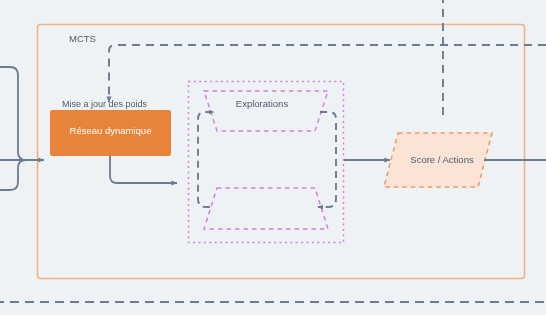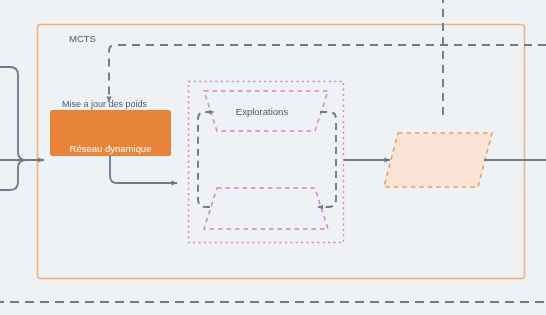--- a/index.html
+++ b/index.html
@@ -23,22 +23,22 @@
   #weights-label{left:62px;top:67px;font-size:9px;margin-top:32px;}
   #apply-label{left:372px;top:88px;font-size:9px;}
 
   .node-text{
     position:absolute;
     display:flex;align-items:center;justify-content:center;
     font-size:9.5px;
     color:#4a5a6a;
     white-space:nowrap;
   }
-  #dyn-net-text{left:50px;top:128px;width:121px;height:41px;color:#ffffff;}
-  #explorations-text{left:214px;top:104px;width:96px;height:14px;text-align:right;}
+  #dyn-net-text{left:50px;top:110px;width:121px;height:41px;color:#ffffff;}
+  #explorations-text{left:214px;top:96px;width:96px;height:14px;text-align:right;}
   #predictions-text{left:214px;top:200px;width:96px;height:14px;}
   #score-actions-text{left:392px;top:152px;width:100px;height:14px;}
 </style>
 </head>
 <body>
 
 <div id="stage">
 
   <svg width="546" height="315" viewBox="0 0 546 315">
     <defs>
@@ -86,14 +86,15 @@
   <div class="lbl" id="mcts-title">MCTS</div>
 
   <div class="lbl" id="weights-label">Mise a jour des poids</div>
 
 
   <div class="node-text" id="dyn-net-text">Réseau dynamique</div>
 
   <div class="node-text" id="explorations-text">Explorations</div>
 
 
+  <div class="node-text" id="score-actions-text">Score / Actions</div>
 
 </div>
 
 </body></html>

